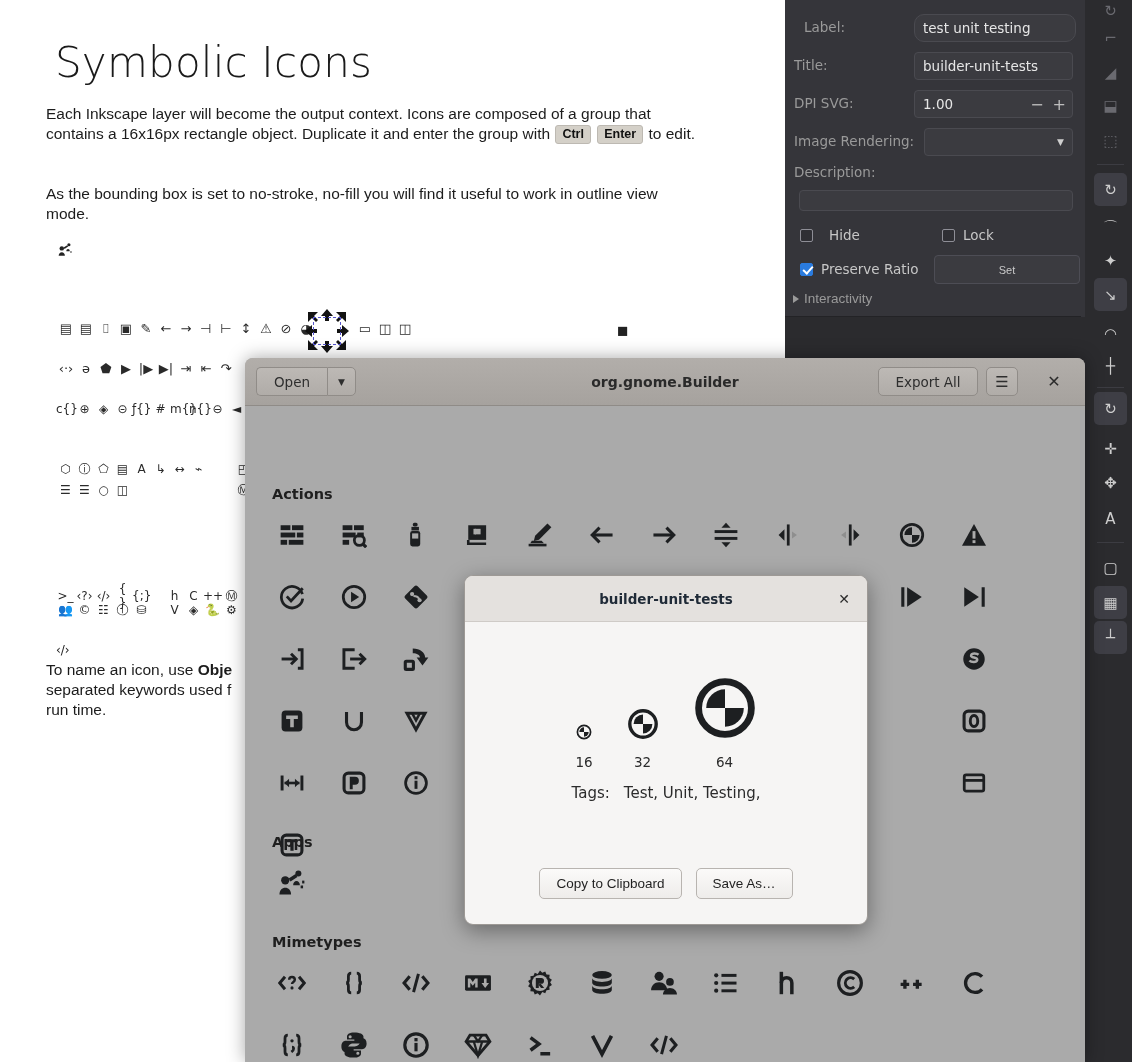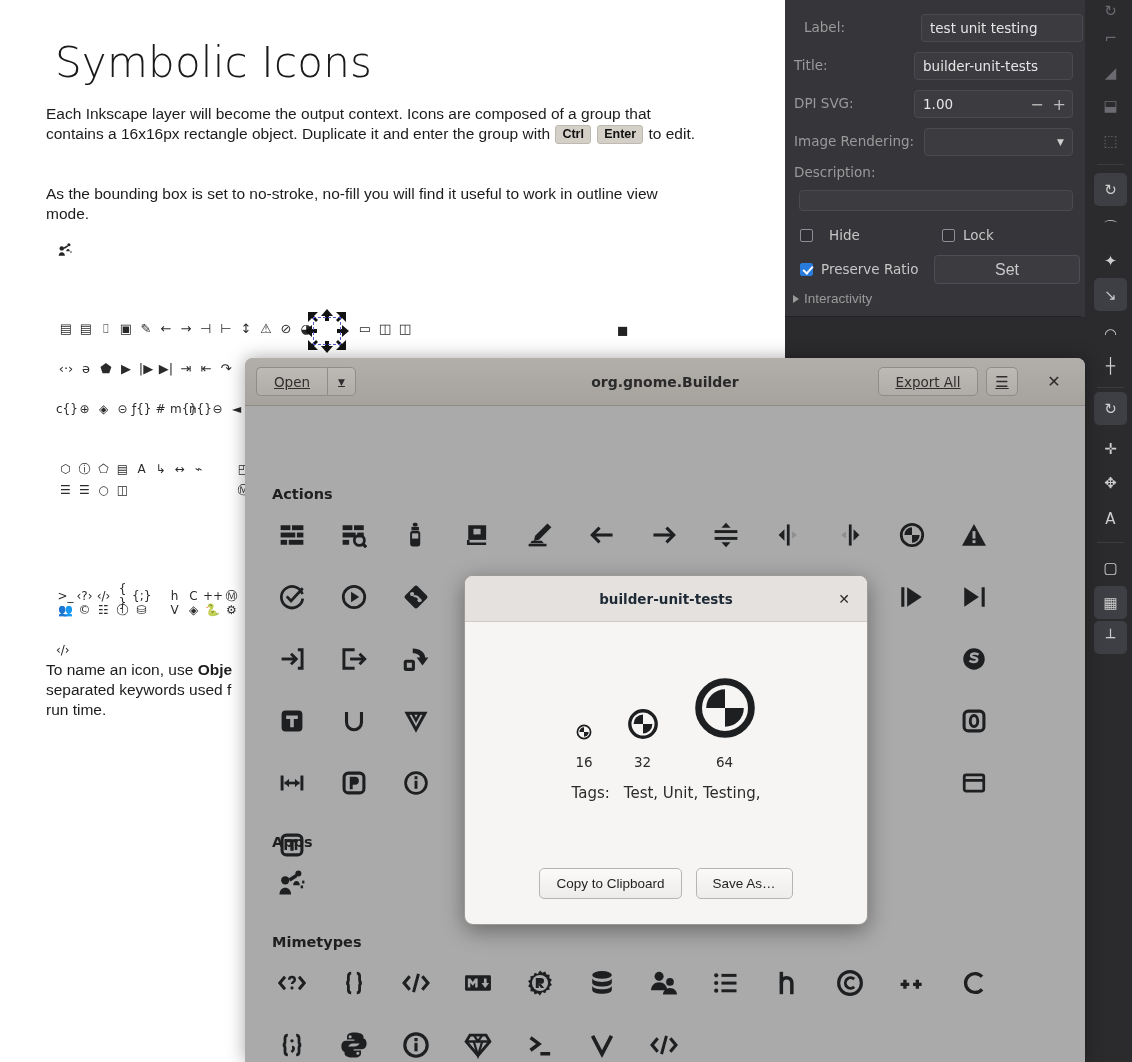--- a/index.html
+++ b/index.html
@@ -60,21 +60,21 @@
     display:flex;align-items:center;padding:0 8px;
   }
   .chk{width:13px;height:13px;border:1.5px solid #8e8e96;border-radius:2px;background:#2f2f34;
        box-sizing:border-box;display:inline-block;}
   .chk.on{background:#2a7bde;border-color:#2a7bde;position:relative;}
   .chk.on::after{content:"";position:absolute;left:3.5px;top:.5px;width:4px;height:8px;
        border:solid #fff;border-width:0 2px 2px 0;transform:rotate(42deg);}
   #setbtn{
     position:absolute;left:934px;top:255px;width:144px;height:27px;
     background:#3b3b40;border:1px solid #4d4d55;border-radius:4px;
-    color:#c9c9c9;font-size:16px;display:flex;align-items:center;justify-content:center;
+    color:#c9c9c9;font-size:11px;display:flex;align-items:center;justify-content:center;
   }
   #interactivity{position:absolute;left:793px;top:291px;color:#9a9a9a;font-size:13.5px;
     display:flex;align-items:center;gap:5px;}
   #interactivity .tri{width:0;height:0;border-left:6px solid #9a9a9a;
     border-top:4px solid transparent;border-bottom:4px solid transparent;}
   #panel-sep{position:absolute;left:785px;top:316px;width:296px;height:1px;background:#232326;}
 
   .spin{position:absolute;right:6px;top:0;height:100%;display:flex;align-items:center;gap:9px;
         color:#bdbdbd;font-size:16px;}
 
@@ -100,21 +100,21 @@
     border-bottom:1px solid #8f8b87;
     display:flex;align-items:center;
   }
   #win-title{
     position:absolute;left:0;right:0;text-align:center;font-size:14px;font-weight:bold;
     color:#2a2a2a;pointer-events:none;
   }
   .hb-btn{
     background:linear-gradient(#bdb9b5,#b0aca8);border:1px solid #908c88;
     border-radius:5px;color:#2e2e2e;font-size:13.5px;
-    display:flex;align-items:center;justify-content:center;box-sizing:border-box;text-decoration:underline;
+    display:flex;align-items:center;justify-content:center;box-sizing:border-box;
   }
   #open-group{position:absolute;left:11px;top:9px;display:flex;height:29px;}
   #open-btn{width:71px;height:29px;border-radius:5px 0 0 5px;border-right:none;}
   #open-arrow{width:29px;height:29px;border-radius:0 5px 5px 0;font-size:9px;}
   #export-all{position:absolute;right:107px;top:9px;width:100px;height:29px;}
   #menu-btn{position:absolute;right:67px;top:9px;width:32px;height:29px;font-size:15px;}
   #close-btn{position:absolute;right:17px;top:9px;width:28px;height:29px;
     display:flex;align-items:center;justify-content:center;color:#2b2b2b;font-size:16px;}
 
   #app-body{position:relative;height:657px;overflow:hidden;}
@@ -299,21 +299,21 @@
   </div>
 </div>
 
 <div id="panel-bg-fill"></div>
 
 <div id="right-panel">
 
   <div class="row" style="left:19px;top:19px;">
       <span class="pl">Label:</span>
     </div>
-  <div class="pf" style="position:absolute;left:136px;top:14px;width:162px;height:28px;">test unit testing</div>
+  <div class="pf" style="position:absolute;left:129px;top:14px;width:162px;height:28px;border-radius:10px;">test unit testing</div>
 
   <div class="row" style="left:9px;top:57px;">
       <span class="pl">Title:</span>
     </div>
   <div class="pf" style="position:absolute;left:129px;top:52px;width:159px;height:28px;">builder-unit-tests</div>
 
   <div class="row" style="left:9px;top:95px;">
       <span class="pl">DPI SVG:</span>
     </div>
   <div class="pf" style="position:absolute;left:129px;top:90px;width:159px;height:28px;">

